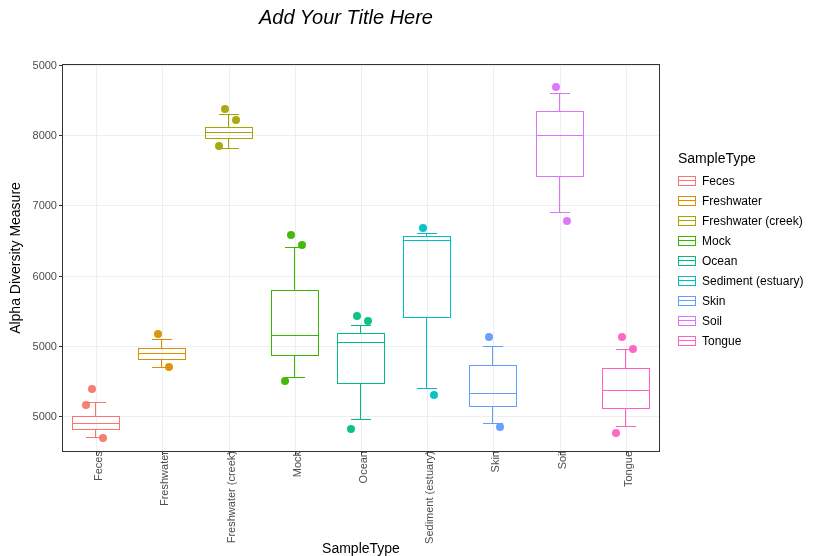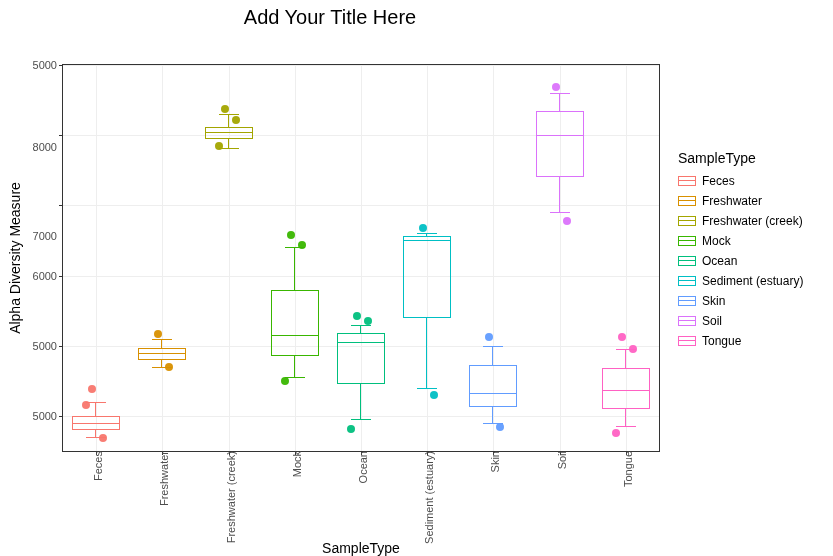--- a/index.html
+++ b/index.html
@@ -13,24 +13,25 @@
   }
   .wrap {
     position: relative;
     width: 833px;
     height: 556px;
     overflow: hidden;
   }
   .title {
     position: absolute;
     top: 6px;
-    left: 0;
+    left: 16px;
     width: 660px;
     text-align: center;
     font-size: 20px;
+    font-style: italic;
   }
 
   
   .panel-outer {
     position: absolute;
     left: 62px;
     top: 40px;
     width: 598px;
     height: 24px;
     border: 1px solid #333;
@@ -215,24 +216,24 @@
       <div class="tickmark-y" style="top: 350.909px;"></div>
       <div class="ytick" style="top: 350.909px;">5000</div>
       <div class="grid-h" style="top: 280.727px;"></div>
       <div class="tickmark-y" style="top: 280.727px;"></div>
       <div class="ytick" style="top: 280.727px;">5000</div>
       <div class="grid-h" style="top: 210.545px;"></div>
       <div class="tickmark-y" style="top: 210.545px;"></div>
       <div class="ytick" style="top: 210.545px;">6000</div>
       <div class="grid-h" style="top: 140.364px;"></div>
       <div class="tickmark-y" style="top: 140.364px;"></div>
-      <div class="ytick" style="top: 140.364px; margin-top: 31px;">7000</div>
+      <div class="ytick" style="top: 140.364px;">7000</div>
       <div class="grid-h" style="top: 70.1818px;"></div>
       <div class="tickmark-y" style="top: 70.1818px;"></div>
-      <div class="ytick" style="top: 70.1818px; margin-top: 12px;">8000</div>
+      <div class="ytick" style="top: 70.1818px;">8000</div>
       <div class="grid-h" style="top: 0px;"></div>
       <div class="tickmark-y" style="top: 0px;"></div>
       <div class="ytick" style="top: 0px;">5000</div>
       <div class="grid-v" style="left: 33.1111px;"></div>
       <div class="tickmark-x" style="left: 33.1111px;"></div>
       <div class="xtick" style="left: 33.1111px;">Feces</div>
       <div class="grid-v" style="left: 99.3333px;"></div>
       <div class="tickmark-x" style="left: 99.3333px;"></div>
       <div class="xtick" style="left: 99.3333px;">Freshwater</div>
       <div class="grid-v" style="left: 165.556px;"></div>

